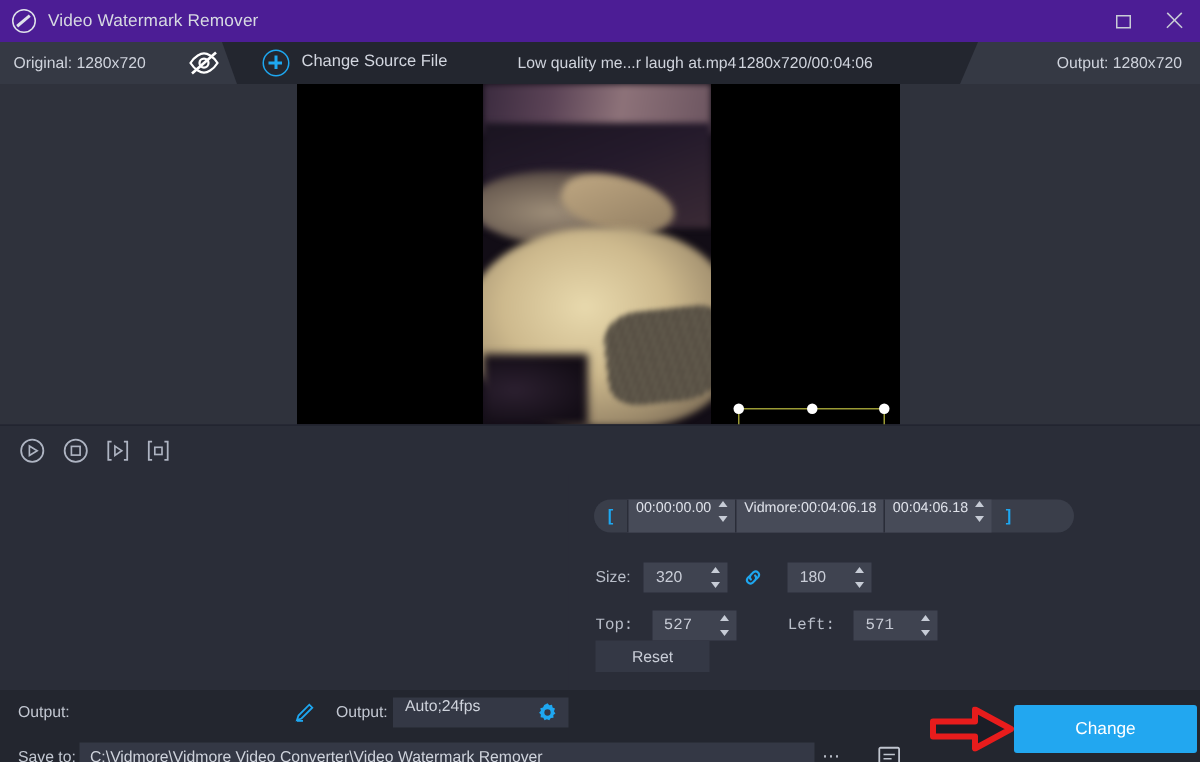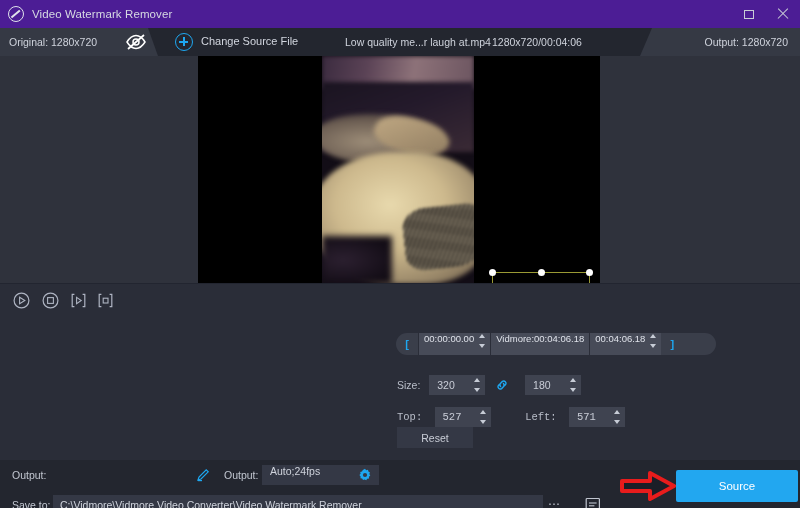--- a/index.html
+++ b/index.html
@@ -528,15 +528,15 @@
       <line x1="4" y1="9.8" x2="9.4" y2="9.8" stroke="currentColor" stroke-width="1.1"></line>
     </svg>
   </div>
 
   <div class="red-arrow">
     <svg viewBox="0 0 56 30" width="56" height="30">
       <path d="M2 10 H30 V2 L54 15 L30 28 V20 H2 Z" fill="#1b1e27" stroke="#e81c1c" stroke-width="4" stroke-linejoin="round"></path>
     </svg>
   </div>
 
-  <div class="export-btn">Source</div>
+  <div class="export-btn">Change</div>
 
 </div>
 
 </body></html>

